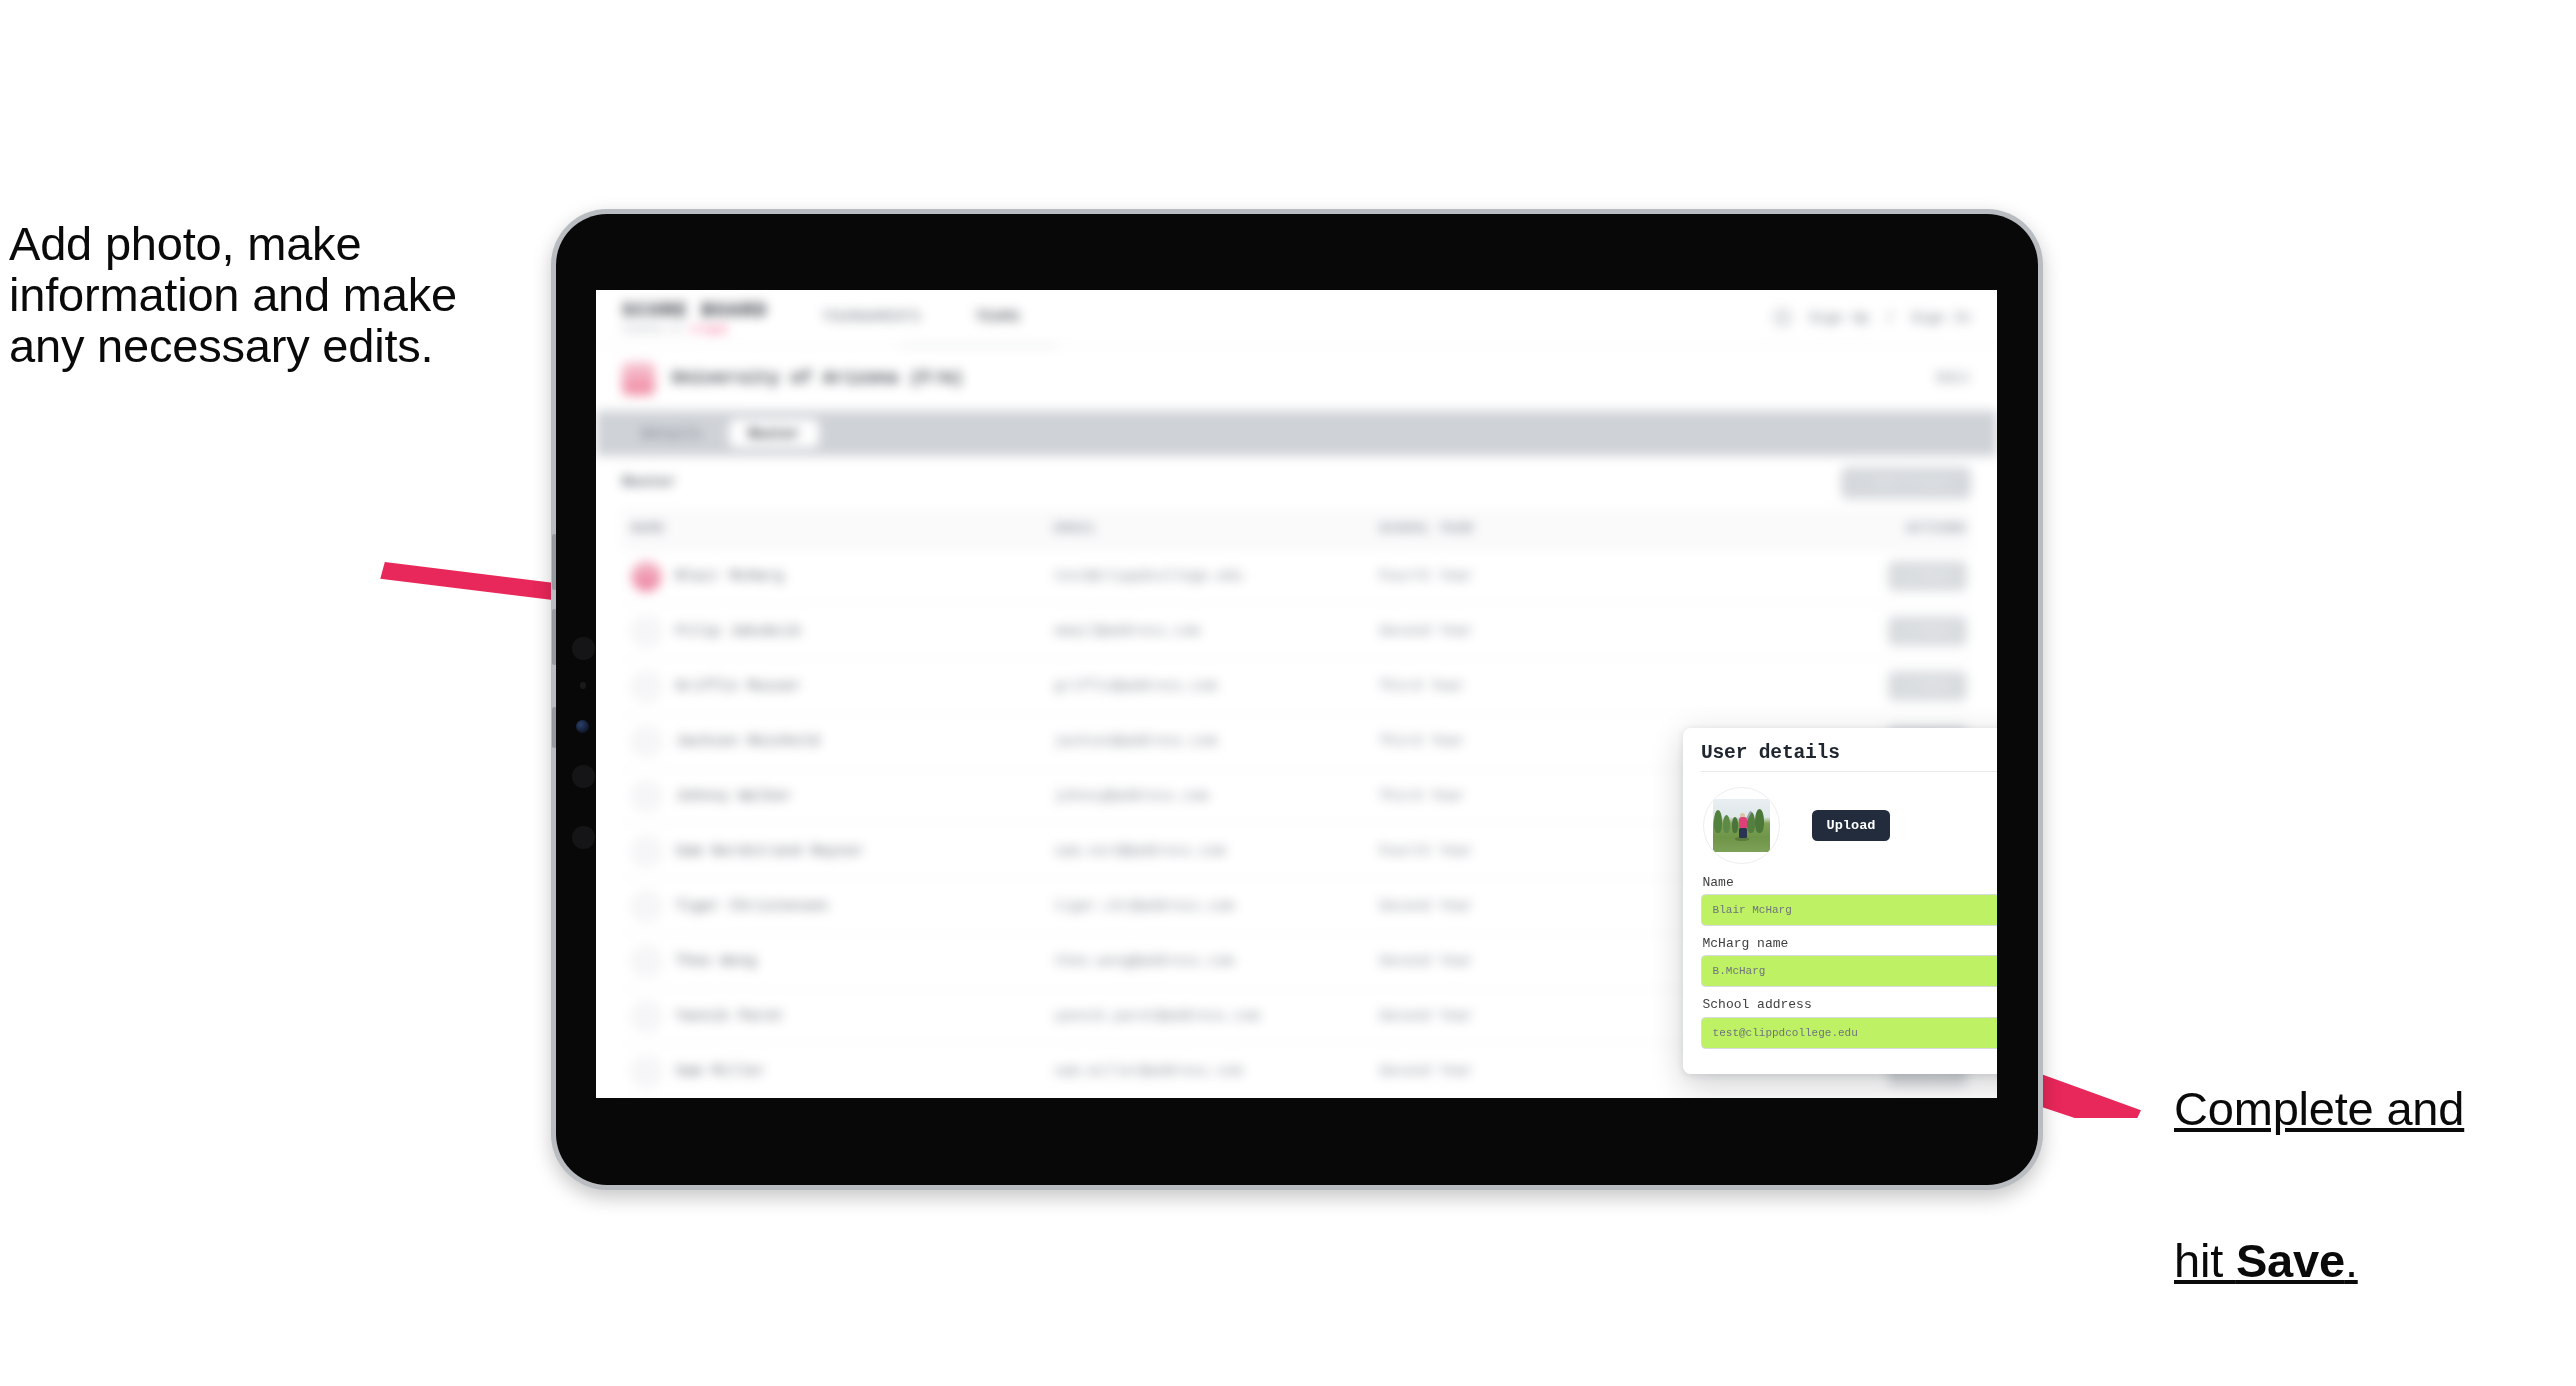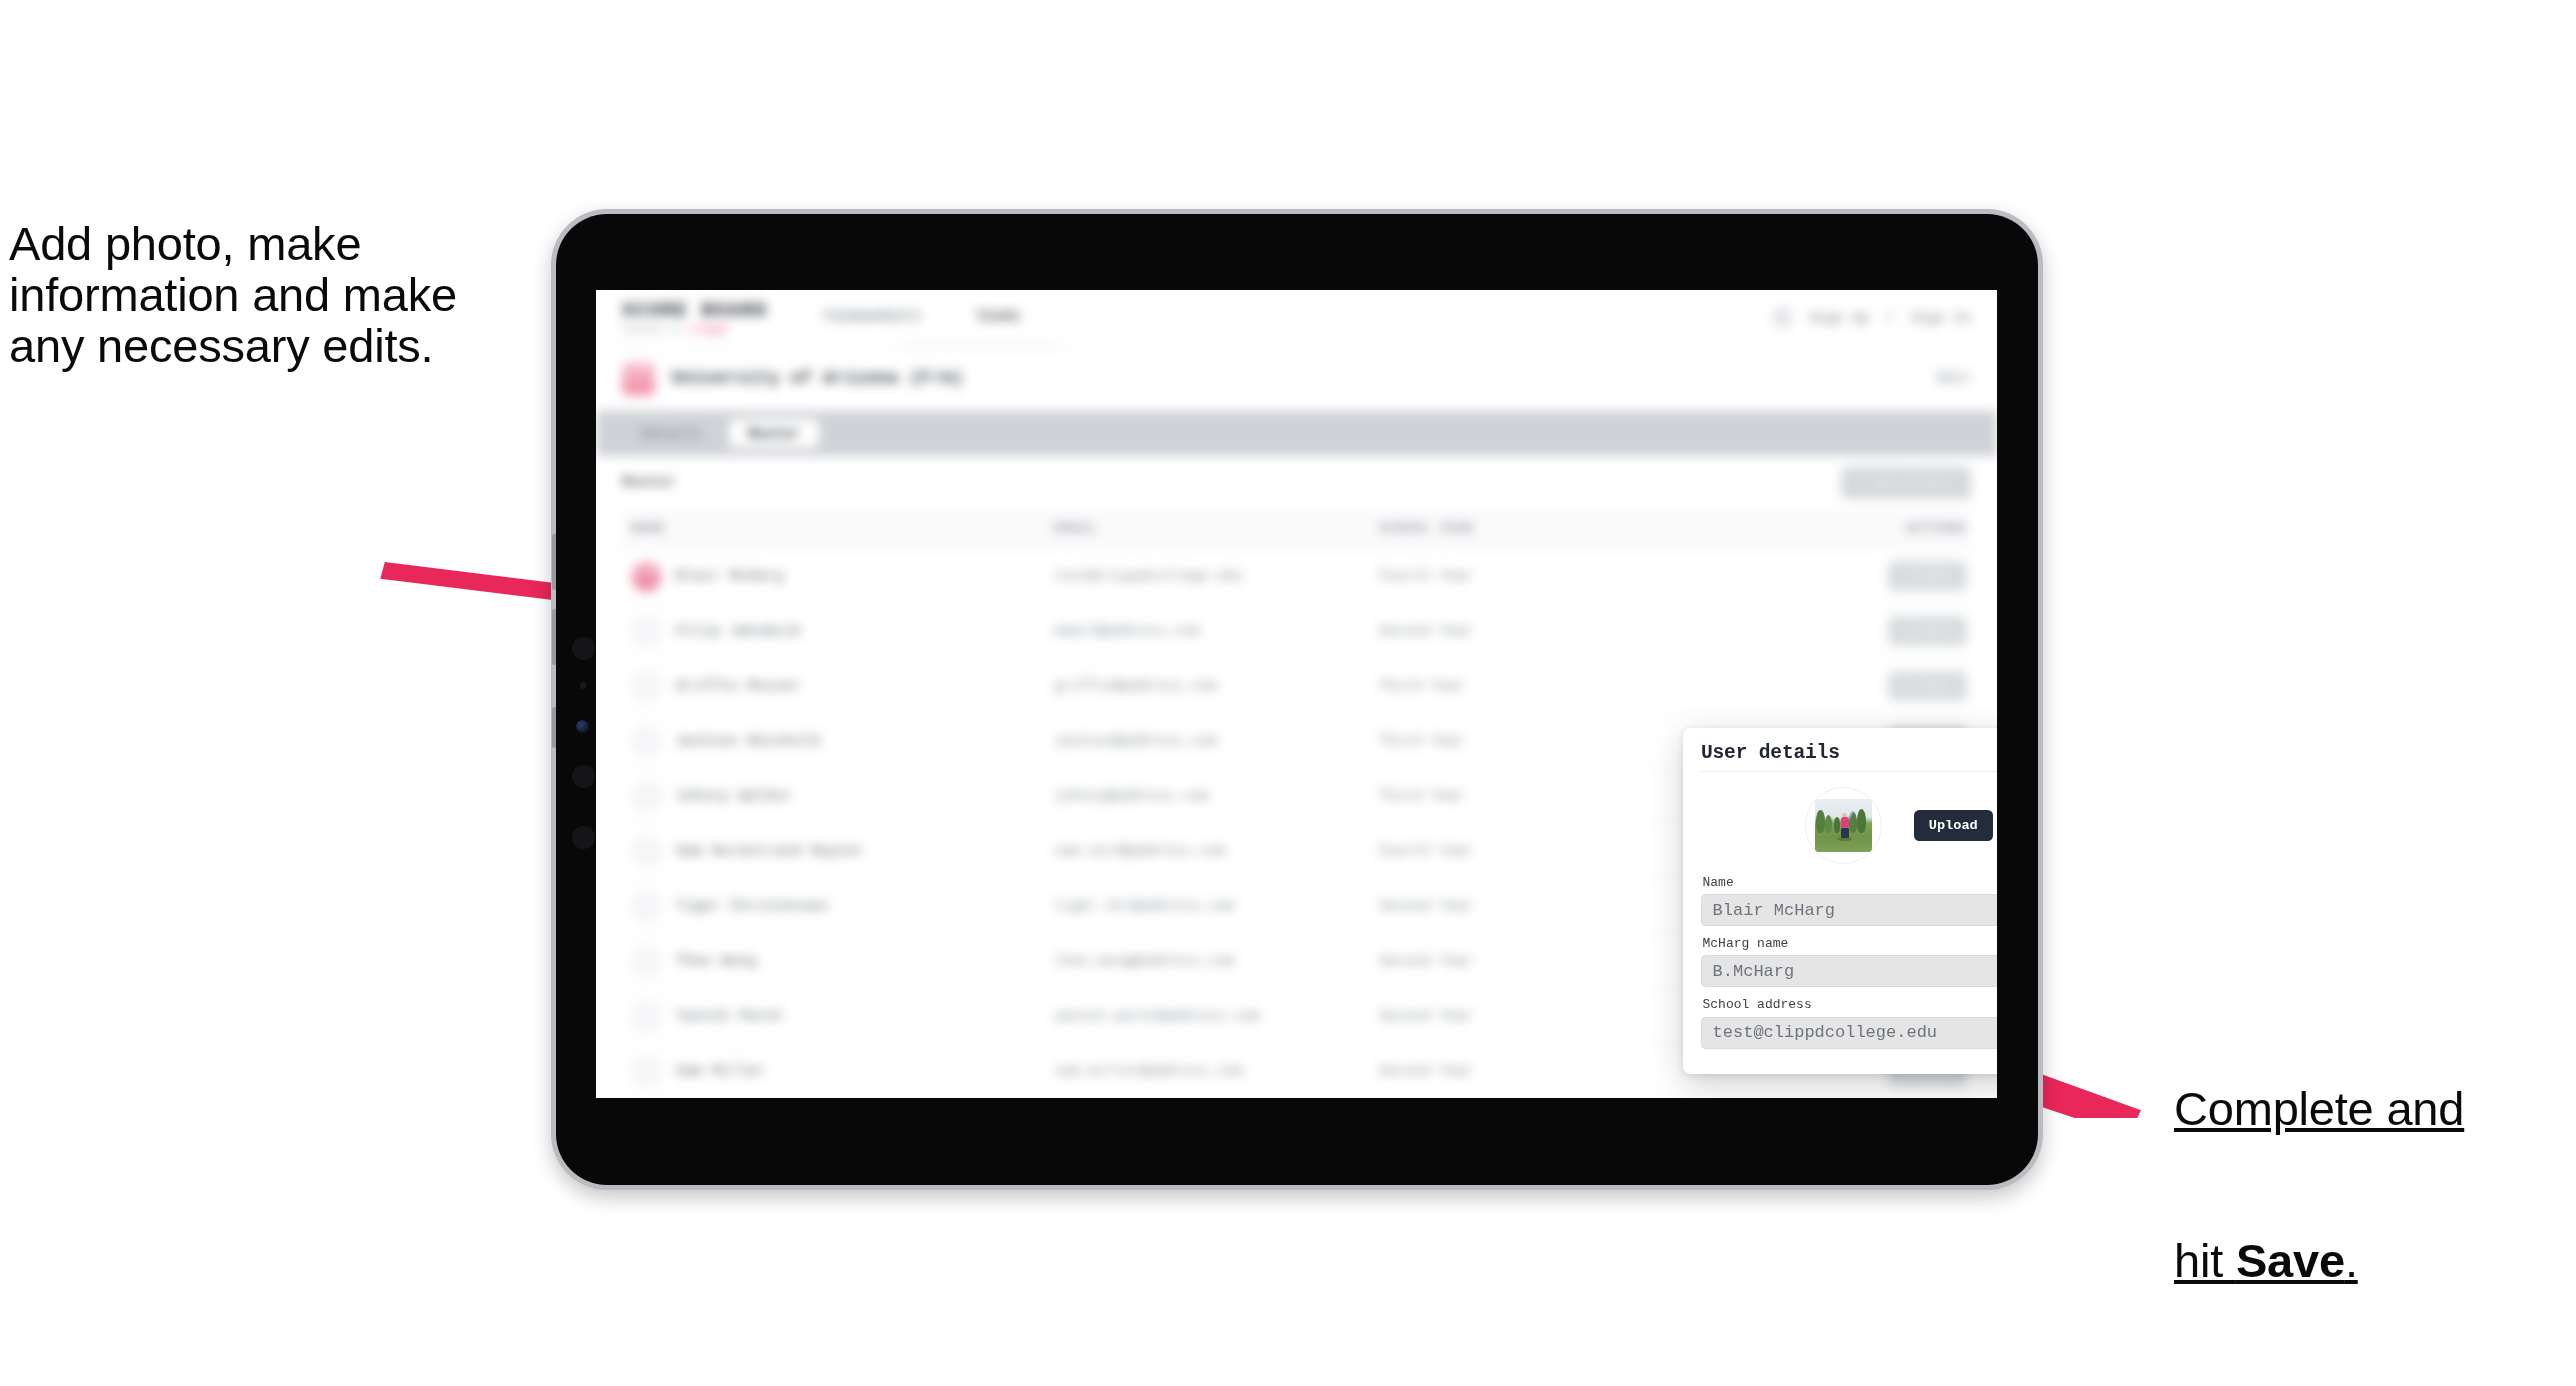--- a/index.html
+++ b/index.html
@@ -166,21 +166,21 @@
     box-shadow:0 10.6px 33px rgba(20,24,32,.20), 0 1.5px 7.5px rgba(20,24,32,.10);
     padding:13.6px 18px 15px 18px;
     box-sizing:border-box;
   }
   #modal-header{
     display:flex;align-items:flex-start;justify-content:space-between;
     border-bottom:0.8px solid #e9eaed;padding-bottom:7.5px;
   }
   #modal-title{font-size:19.6px;font-weight:700;color:#1f2630;letter-spacing:-0.2px;}
 
-  #avatar-row{display:flex;align-items:center;gap:32px;padding:15px 0 10.6px 1.5px;justify-content:center;}
+  #avatar-row{display:flex;align-items:center;gap:32px;padding:15px 0 10.6px 1.5px;}
   #avatar{
     width:75px;height:75px;border-radius:50%;border:1.5px solid #eceef0;
     display:flex;align-items:center;justify-content:center;overflow:hidden;
     background:#fff;flex:0 0 75px;
   }
   #avatar-photo{
     width:57px;height:53px;position:relative;overflow:hidden;border-radius:0.8px;
     background:linear-gradient(180deg,#e9eef2 0%,#dfe8ea 34%,#7fa255 46%,#6f9548 72%,#7da158 100%);
   }
   .tree{position:absolute;bottom:19.6px;background:#4e7a3e;border-radius:50% 50% 40% 40%;}
@@ -203,21 +203,21 @@
   #upload-btn{
     background:#232c3d;color:#fff;font-size:13.6px;font-weight:600;
     padding:8.3px 15px;border-radius:5.3px;border:none;cursor:pointer;
     font-family:inherit;
   }
 
   .field-label{font-size:13px;color:#404040;margin:0 0 4.5px 1.5px;}
   .field-input{
     width:100%;height:32px;box-sizing:border-box;
     border:0.8px solid #d7dade;border-radius:4.5px;
-    background:#e5e5e5;font-size:17px;color:#6d747d;
+    background:#bef264;font-size:11px;color:#6d747d;
     padding:0 10.6px;font-family:inherit;outline:none;
   }
   .field-block{margin-bottom:9.8px;}
   #school-year-control{
     width:100%;height:32px;box-sizing:border-box;
     border:0.8px solid #9ca3ab;border-radius:4.5px;background:#fff;
     display:flex;align-items:center;padding:0 9px 0 10.6px;
   }
   #school-year-value{font-size:13.6px;color:#222a33;font-weight:600;flex:1;}
 </style>

